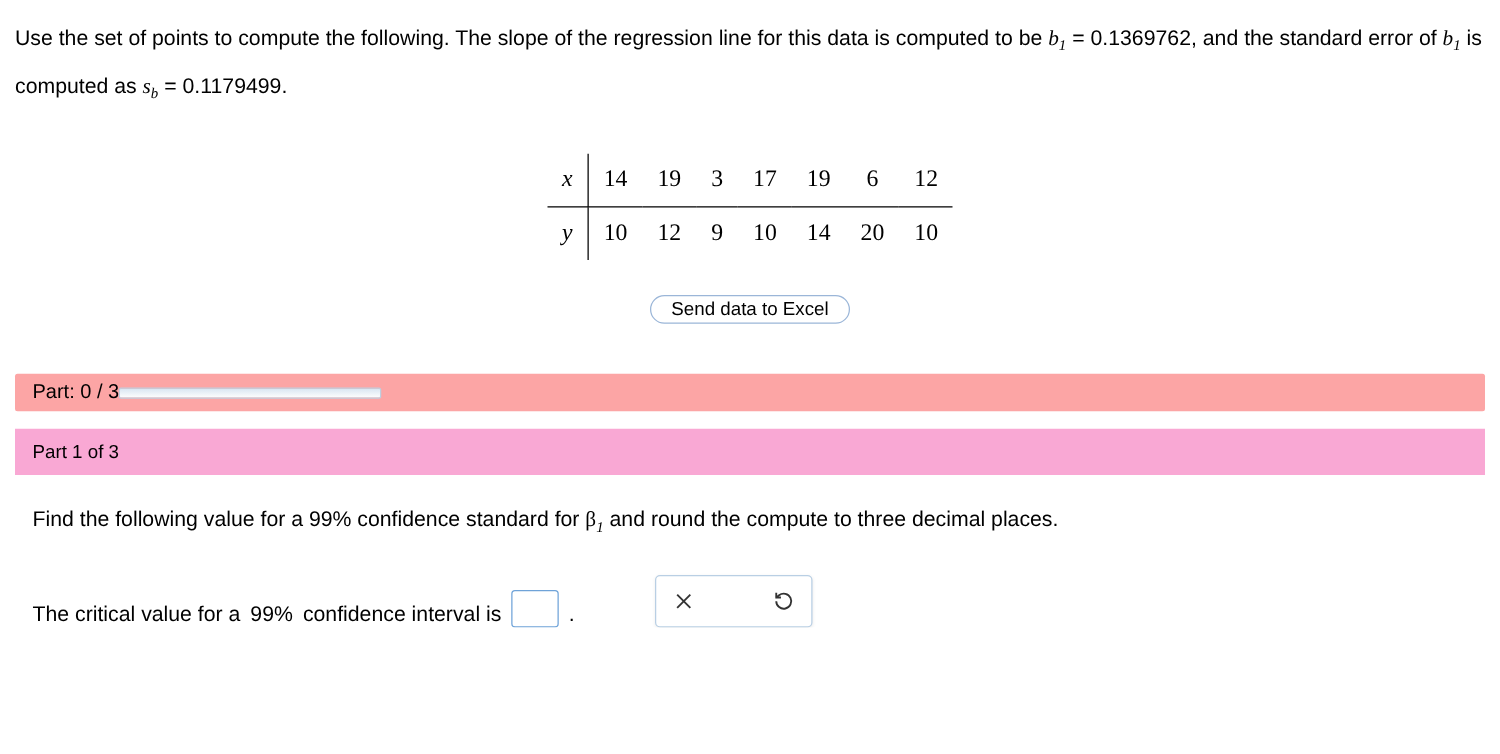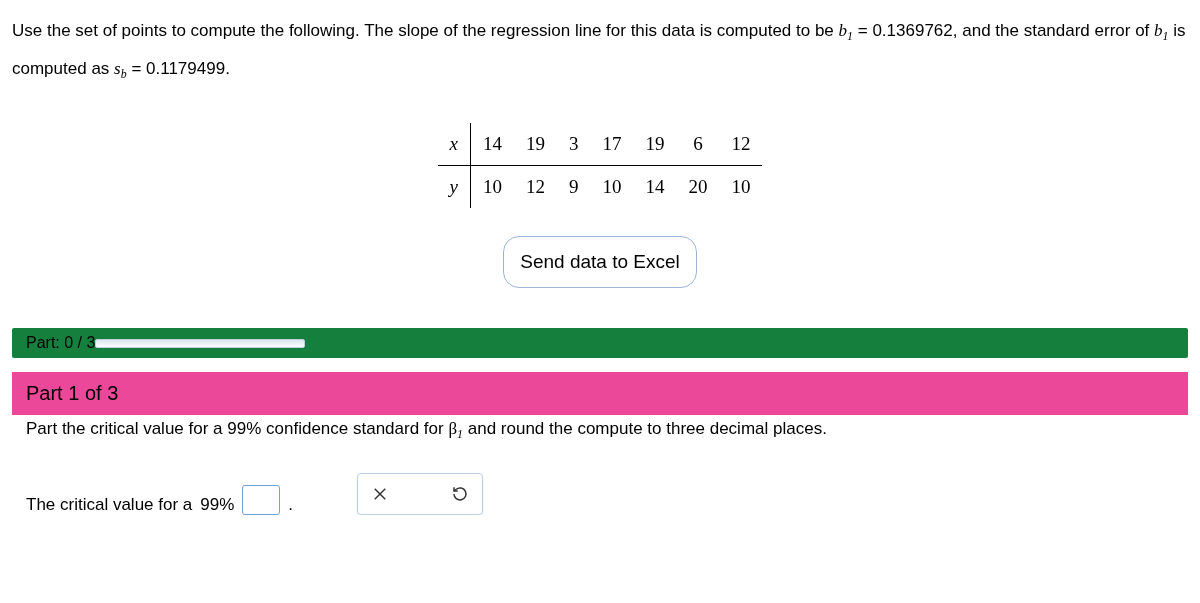--- a/index.html
+++ b/index.html
@@ -34,46 +34,47 @@
     min-width: 32px;
   }
   table.data tr:first-child th.hdr,
   table.data tr:first-child td { border-bottom: 1.5px solid #000; }
   table.data th.hdr { border-right: 1.5px solid #000; font-weight: normal; font-style: italic; }
   .excel-wrap { text-align: center; margin-bottom: 40px; }
   .excel-btn {
     display: inline-block;
     border: 1px solid #9bb6d8;
     border-radius: 16px;
-    padding: 14px 16px;
-    font-size: 19px;
+    padding: 2px 16px;
+    font-size: 15px;
     background: #fff;
     color: #000;
     cursor: pointer;
   }
   .progress-row {
-    background: #15803d;
+    background: #fca5a5;
     border-radius: 2px;
     padding: 6px 14px;
     display: flex;
     align-items: center;
     margin-bottom: 14px;
   }
   .progress-label { font-size: 16px; }
   .progress-bar {
     width: 210px;
     height: 9px;
     background: linear-gradient(#d9e6f2, #fdfdfd);
     border: 1px solid #bfcfe0;
     border-radius: 2px;
   }
   .part-header {
-    background: #ec4899;
+    background: #f9a8d4;
     padding: 10px 14px;
-    font-size: 20px;
+    font-size: 15px;
+    margin-bottom: 22px;
   }
   .part-body { padding: 0 14px; }
   .part-body p { margin: 0 0 28px 0; line-height: 1.6; }
   .answer-line {
     display: flex;
     align-items: flex-end;
     gap: 8px;
     flex-wrap: wrap;
   }
   .answer-input {
@@ -151,26 +152,27 @@
 
 <div class="progress-row">
   <span class="progress-label">Part: 0 / 3</span>
   <div class="progress-bar"></div>
 </div>
 
 <div class="part-header">Part 1 of 3</div>
 
 <div class="part-body">
   <p>
-    <span>Part the critical value for a </span><span>99%</span><span> confidence standard for </span><span style="font-family:'Times New Roman',serif;">β</span><span class="sub">1</span><span> and round the compute to three decimal places.</span>
+    <span>Find the following value for a </span><span>99%</span><span> confidence standard for </span><span style="font-family:'Times New Roman',serif;">β</span><span class="sub">1</span><span> and round the compute to three decimal places.</span>
   </p>
 
   <div class="answer-line">
     <span>The critical value for a </span>
       <span>99%</span>
+      <span> confidence interval is </span>
     <input class="answer-input" type="text" style="">
     <span>.</span>
 
     <span class="tool-bar">
       <span class="tool-btn">
         <svg viewBox="0 0 24 24">
             <line x1="5" y1="5" x2="19" y2="19"></line>
             <line x1="19" y1="5" x2="5" y2="19"></line>
           </svg>
       </span>

